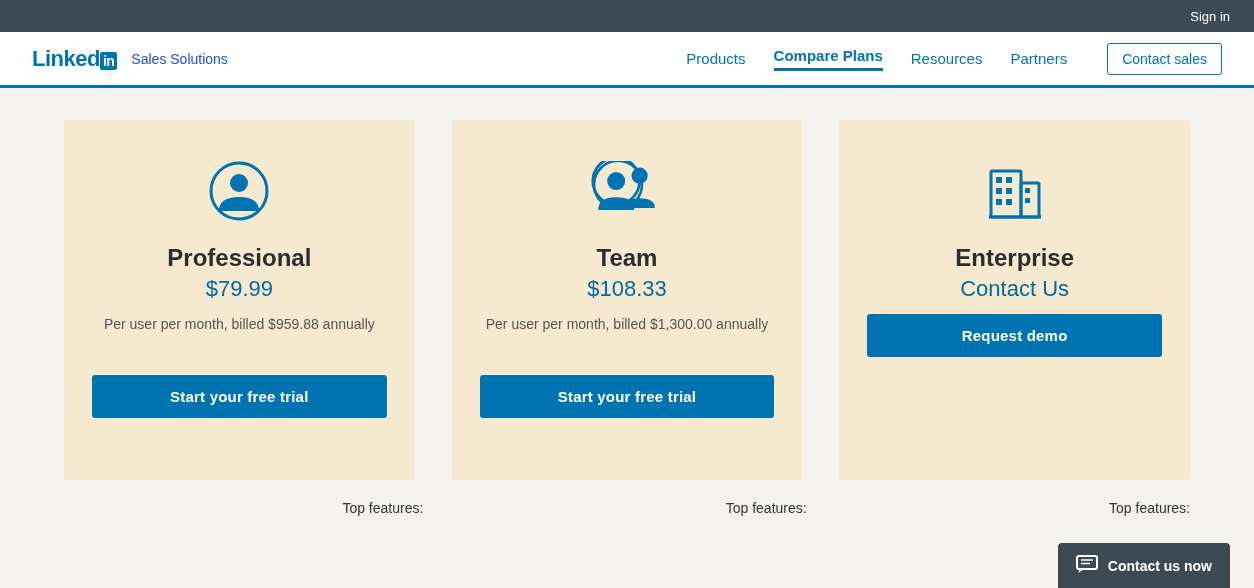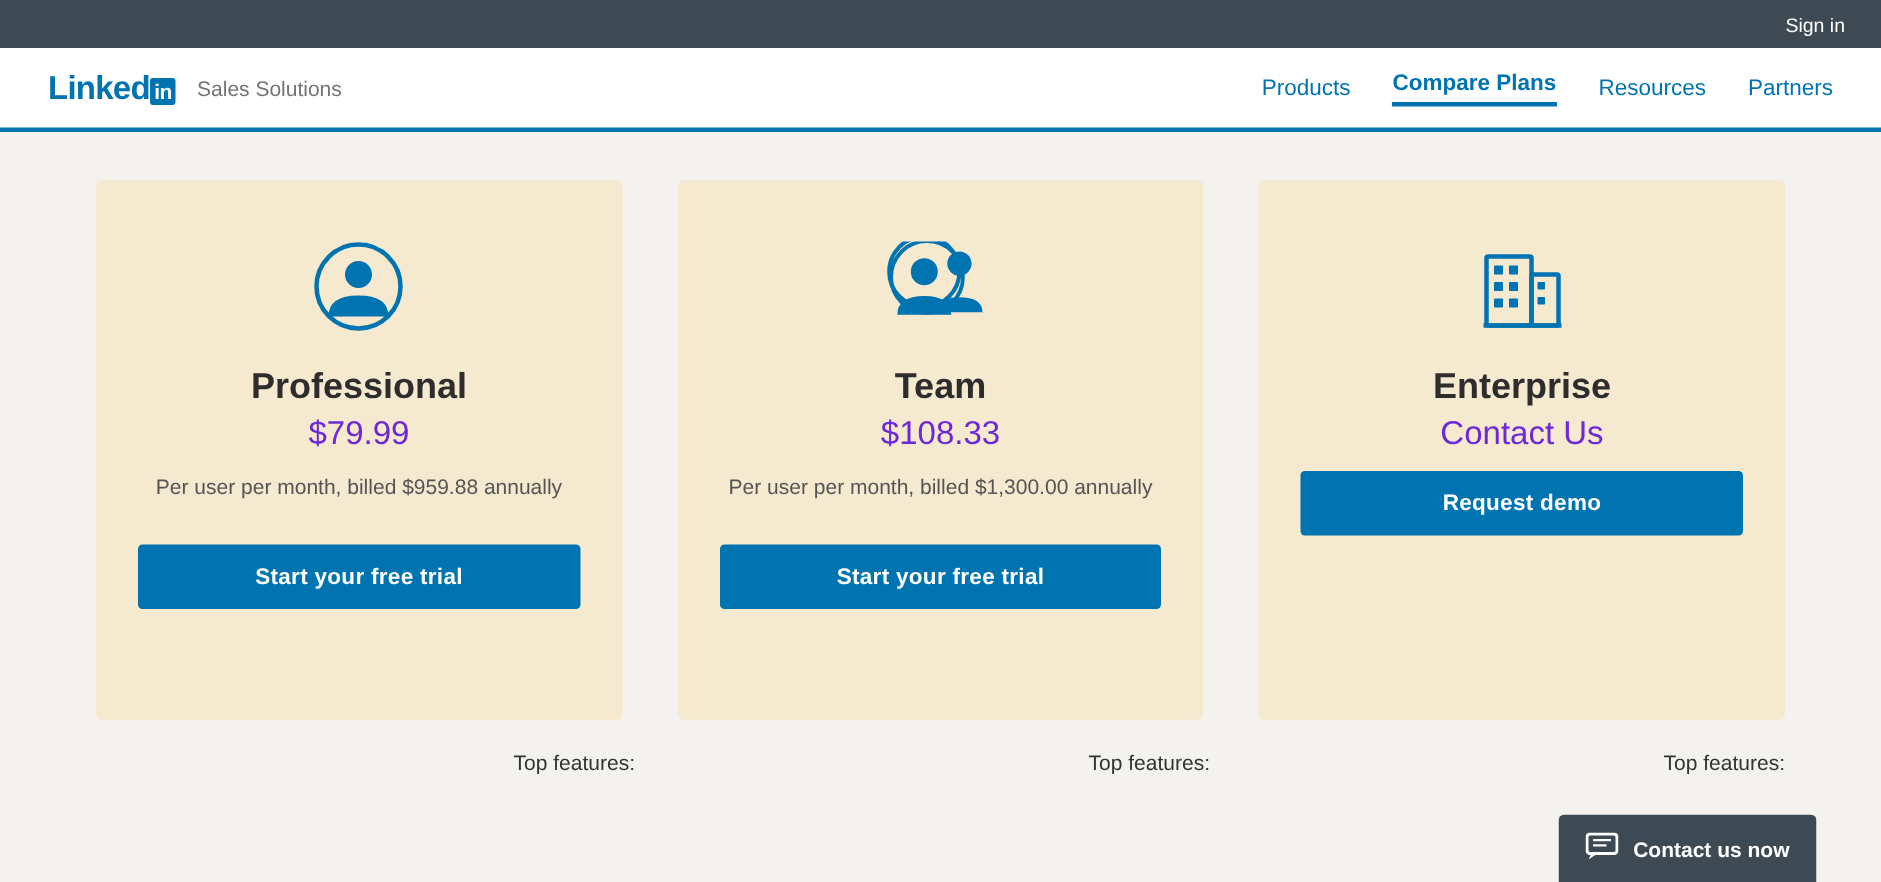--- a/index.html
+++ b/index.html
@@ -50,21 +50,21 @@
       background: #0073b1;
       color: white;
       font-size: 14px;
       font-weight: bold;
       padding: 1px 3px;
       border-radius: 2px;
       display: inline-block;
     }
     .nav-sub {
       font-size: 14px;
-      color: #737373;
+      color: #1d4ed8;
       margin-left: 6px;
     }
     .nav-links {
       display: flex;
       align-items: center;
       gap: 28px;
     }
     .nav-link {
       color: #0073b1;
       font-size: 15px;
@@ -141,29 +141,29 @@
 
     .plan-name {
       font-size: 24px;
       font-weight: bold;
       color: #2d2d2d;
       margin-bottom: 4px;
     }
 
     .plan-price {
       font-size: 22px;
-      color: #6d28d9;
+      color: #0369a1;
       margin-bottom: 12px;
     }
 
     .plan-billing {
       font-size: 14px;
       color: #555;
       line-height: 1.5;
-      margin-bottom: 28px;
+      margin-bottom: 40px;
     }
 
     .plan-cta {
       background: #0073b1;
       color: #fff;
       border: none;
       border-radius: 3px;
       padding: 13px 28px;
       font-size: 15px;
       font-weight: bold;
@@ -184,21 +184,21 @@
 
     .features-col {
       font-size: 14px;
       color: #333;
     }
 
     
     .contact-now-btn {
       position: fixed;
       bottom: 0;
-      right: 43px;
+      right: 24px;
       background: #3d4a54;
       color: #fff;
       padding: 12px 18px;
       font-size: 14px;
       font-weight: bold;
       cursor: pointer;
       border: none;
       display: flex;
       align-items: center;
       gap: 10px;
@@ -218,20 +218,21 @@
       <span class="linkedin-wordmark">Linked<span class="linkedin-in-box">in</span></span>
     </div>
     <span class="nav-sub">Sales Solutions</span>
   </div>
 
   <div class="nav-links">
     <a class="nav-link">Products</a>
     <a class="nav-link active">Compare Plans</a>
     <a class="nav-link">Resources</a>
     <a class="nav-link">Partners</a>
+    <button class="contact-sales-btn">Contact sales</button>
   </div>
 </nav>
 
 <div class="main">
   <div class="plans-grid">
 
     <div class="plan-card">
       <div class="plan-icon">
         <svg class="icon-person" viewBox="0 0 60 60" xmlns="http://www.w3.org/2000/svg">
           <circle cx="30" cy="30" r="28" fill="none" stroke="#0073b1" stroke-width="3"></circle>

